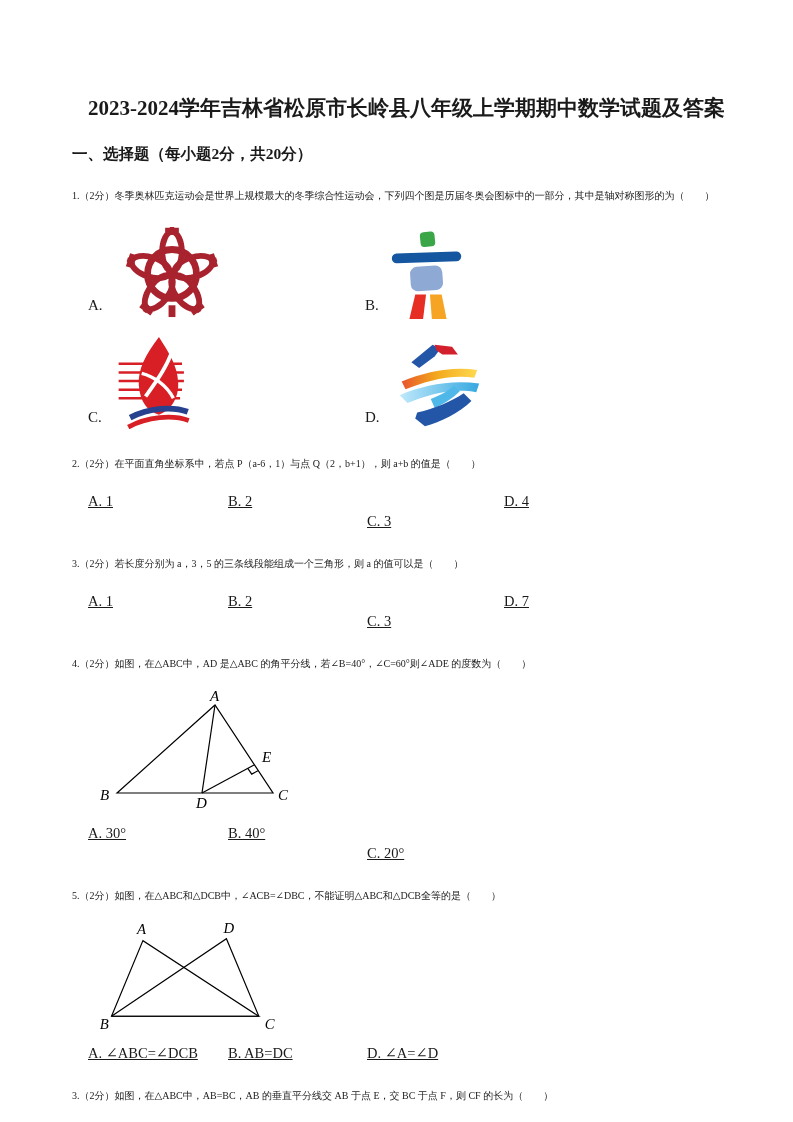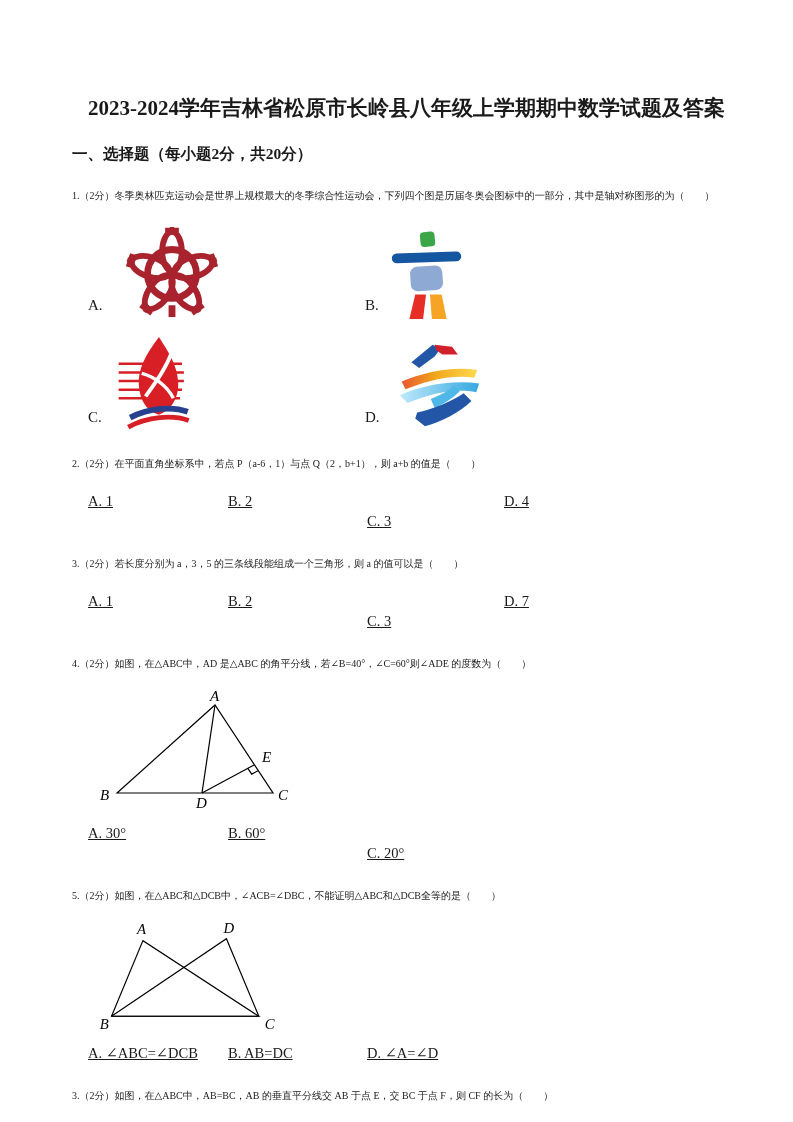--- a/index.html
+++ b/index.html
@@ -176,21 +176,21 @@
       <path class="fig-line" d="M108 104 L160 76"></path>
       <polyline class="fig-line" points="153.8,79.3 157.7,85.1 163.9,81.8"></polyline>
       <text class="fig-label" x="116" y="12">A</text>
       <text class="fig-label" x="6" y="111">B</text>
       <text class="fig-label" x="184" y="111">C</text>
       <text class="fig-label" x="102" y="119">D</text>
       <text class="fig-label" x="168" y="73">E</text>
     </svg>
     <div class="options-row">
       <span class="opt-a">A. 30°</span>
-      <span class="opt-b">B. 60°</span>
+      <span class="opt-b">B. 40°</span>
       <span class="opt-c">C. 20°</span>
     </div>
   </div>
 
   <div class="q-block">
     <p class="q-text">5.（2分）如图，在△ABC和△DCB中，∠ACB=∠DBC，不能证明△ABC和△DCB全等的是（　　）</p>
     <svg class="figure" width="200" height="110" viewBox="0 0 200 112">
       <path class="fig-line" d="M16 97 L48 20 L166 97 Z"></path>
       <path class="fig-line" d="M16 97 L133 18 L166 97"></path>
       <path class="fig-line" d="M16 97 L166 97"></path>

